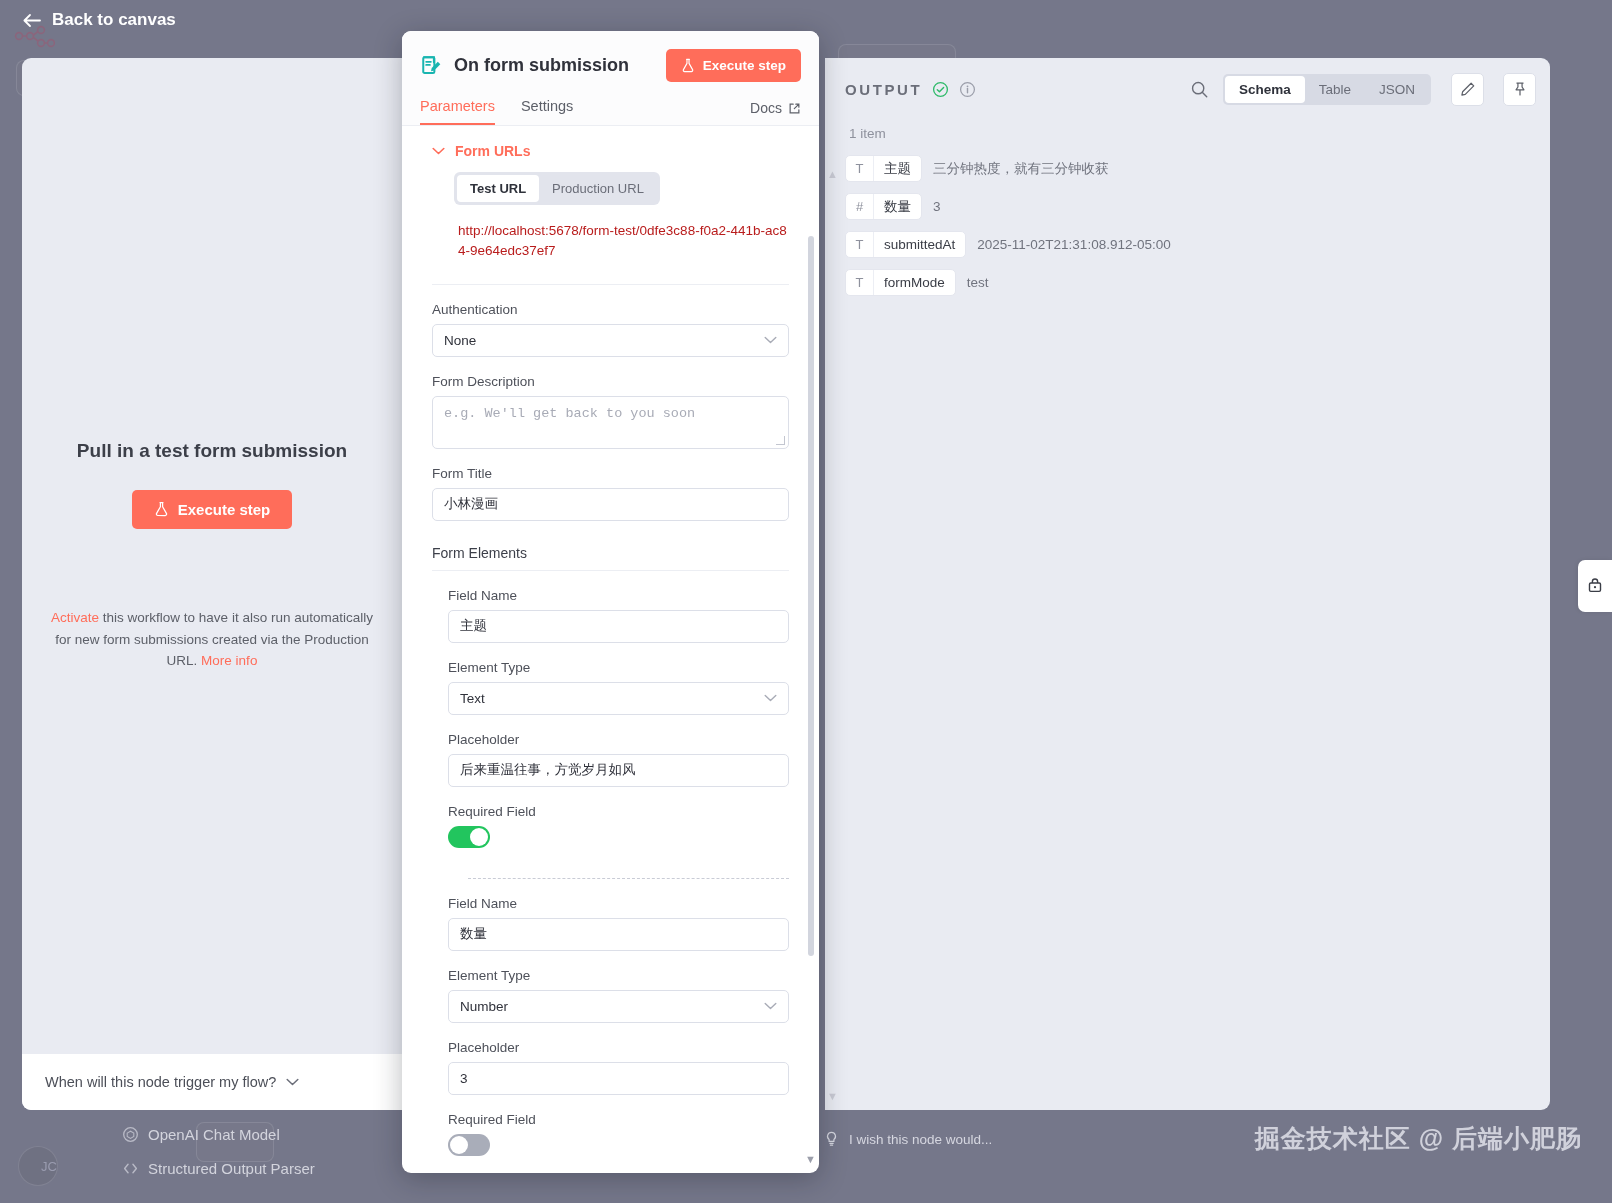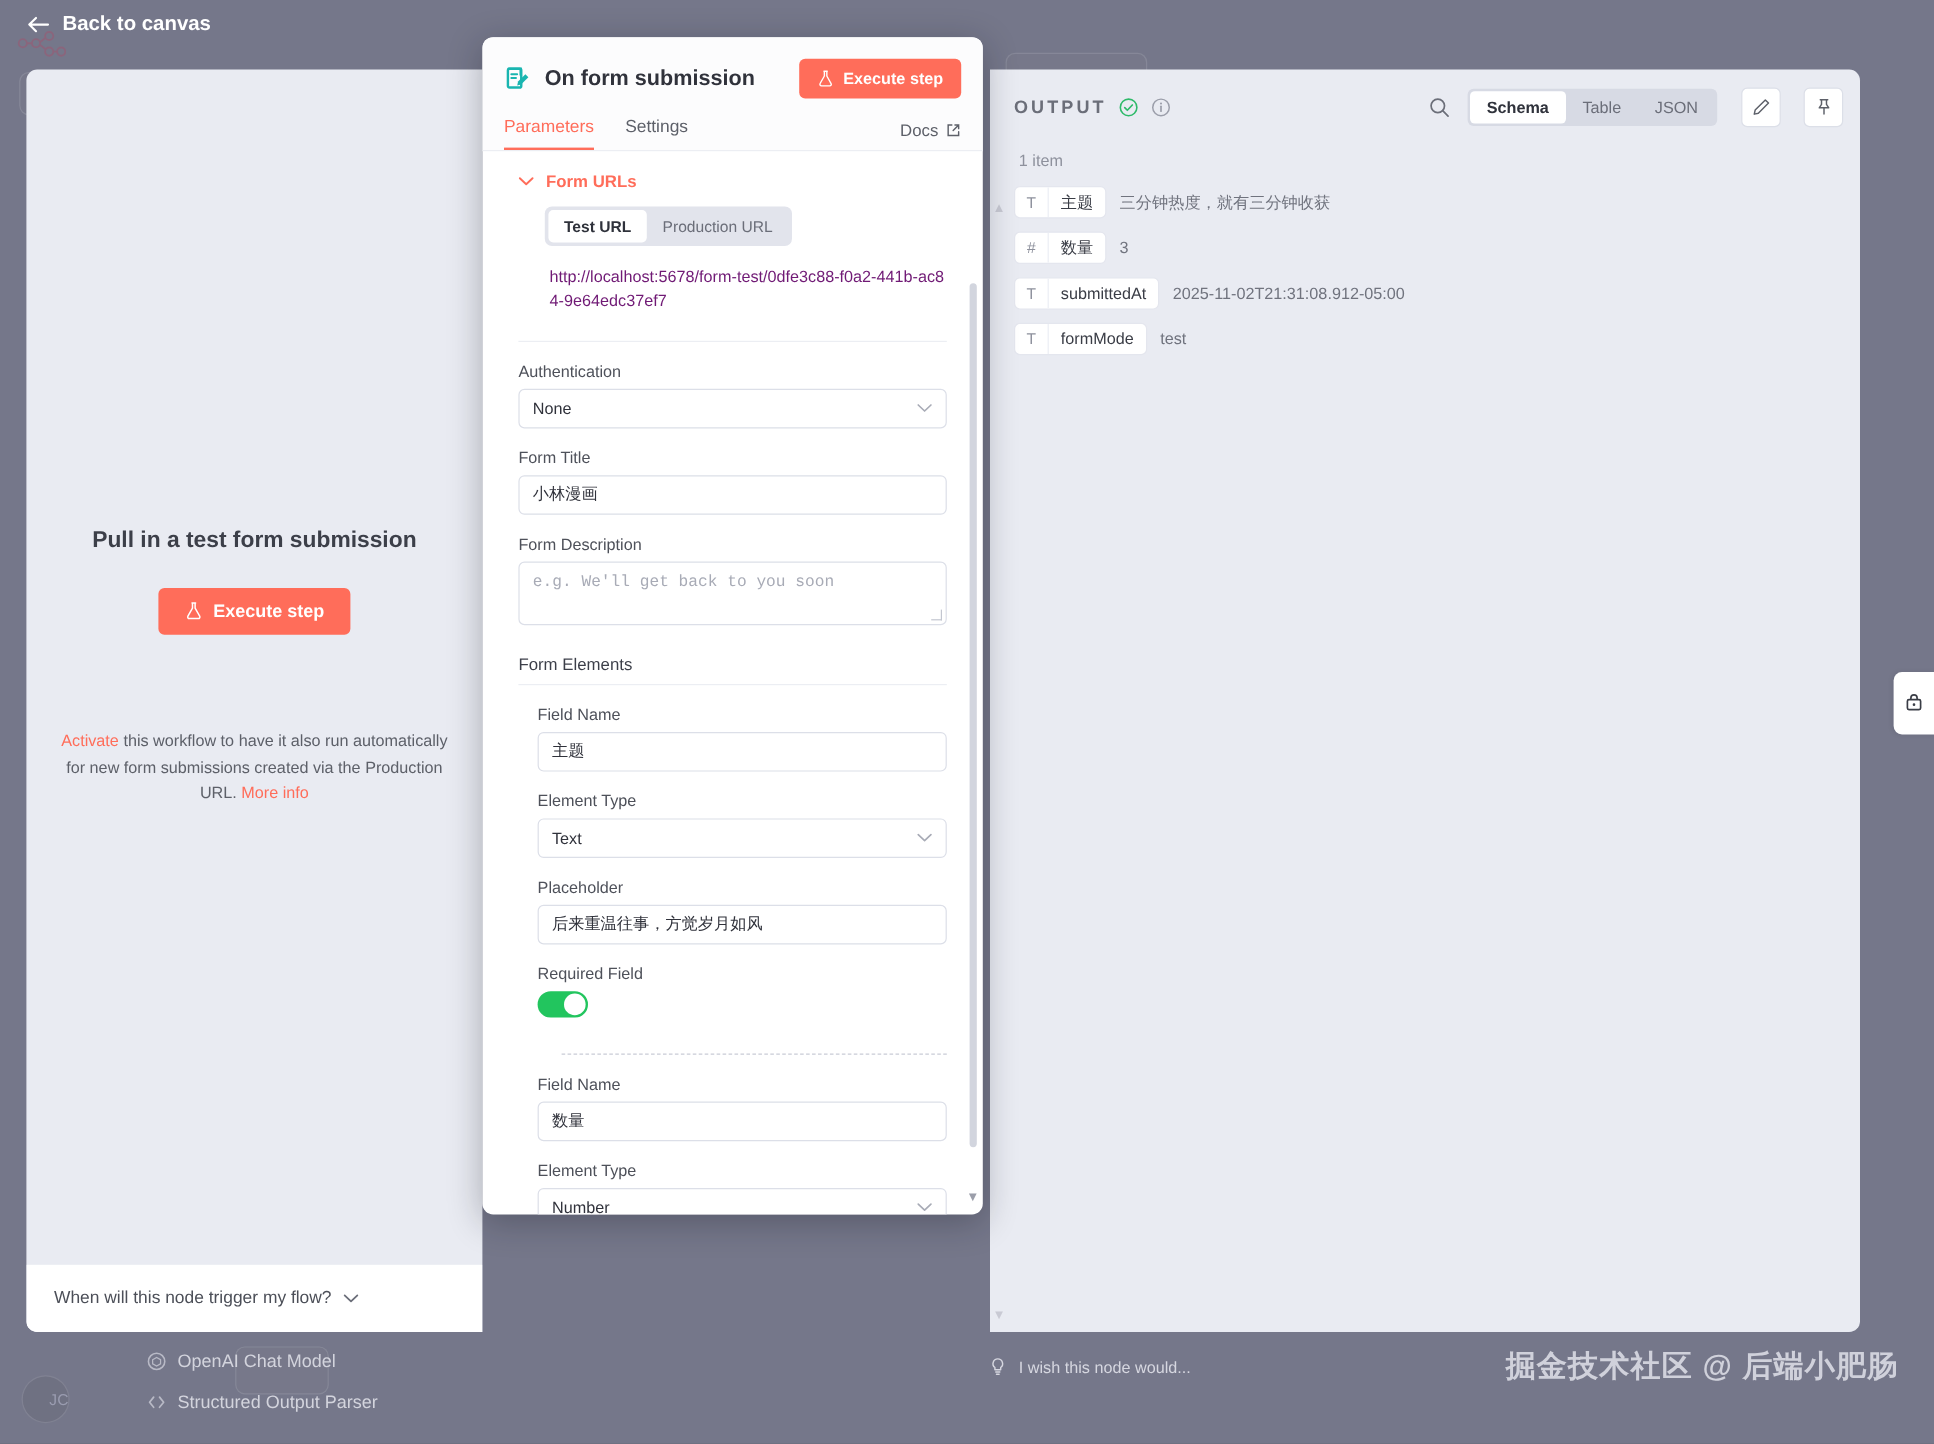--- a/index.html
+++ b/index.html
@@ -172,21 +172,21 @@
   }
 
   
   .scroll-arrow {
     position: absolute; color: #c9cad4; font-size: 11px;
   }
 
   
   .modal {
     position: absolute; left: 402px; top: 31px;
-    width: 417px; height: 981px;
+    width: 417px; height: 1142px;
     background: #fff;
     border-radius: 9px;
     box-shadow: 0 6px 28px rgba(20,22,32,.30);
     overflow: hidden;
     display: flex; flex-direction: column;
   }
   .m-head {
     padding: 18px 18px 0 18px;
     background: #fcfcfd;
   }
@@ -243,21 +243,21 @@
     display: inline-flex; background: #e2e4ec; border-radius: 6px; padding: 3px;
     margin-left: 22px;
   }
   .url-tab {
     font-size: 13px; color: #6b6e79; padding: 6px 13px;
     border-radius: 4px; cursor: pointer; border: none;
     background: transparent; font-family: Liberation Sans, sans-serif; white-space: nowrap;
   }
   .url-tab.active { background: #fff; color: #2f323b; font-weight: 600; }
   .url-text {
-    margin: 16px 0 0 26px; font-size: 13.5px; color: #701a75;
+    margin: 16px 0 0 26px; font-size: 13.5px; color: #b91c1c;
     line-height: 1.5; word-break: break-all; max-width: 330px;
   }
   .hr { height: 1px; background: #eceef3; margin: 22px 0 0 0; }
 
   .fld { margin-top: 17px; }
   .fld-label {
     font-size: 13.5px; color: #4e515a; margin-bottom: 7px;
   }
   .inp {
     width: 100%; height: 33px;
@@ -573,31 +573,31 @@
             <span>None</span>
             <span>
               <svg width="13" height="8" viewBox="0 0 13 8">
                 <path d="M1.2 1.5L6.5 6.5l5.3-5" fill="none" stroke="#a8abb6" stroke-width="1.4" stroke-linecap="round" stroke-linejoin="round"></path>
               </svg>
             </span>
           </div>
         </div>
 
         <div class="fld">
-          <div class="fld-label">Form Title</div>
-          <div class="inp">
-            <span>小林漫画</span>
-          </div>
-        </div>
-
-        <div class="fld">
           <div class="fld-label">Form Description</div>
           <div class="ta">
             <span>e.g. We'll get back to you soon</span>
             <span class="ta-grip"></span>
+          </div>
+        </div>
+
+        <div class="fld">
+          <div class="fld-label">Form Title</div>
+          <div class="inp">
+            <span>小林漫画</span>
           </div>
         </div>
 
         <div class="group-title">Form Elements</div>
 
         
         <div class="indent">
           <div class="fld">
             <div class="fld-label">Field Name</div>
             <div class="inp">

